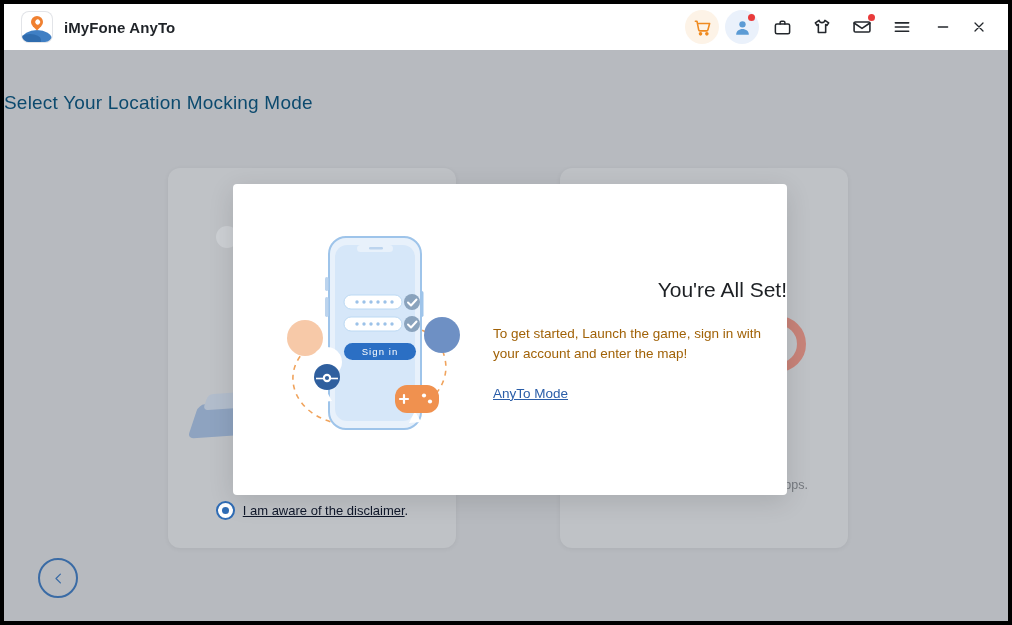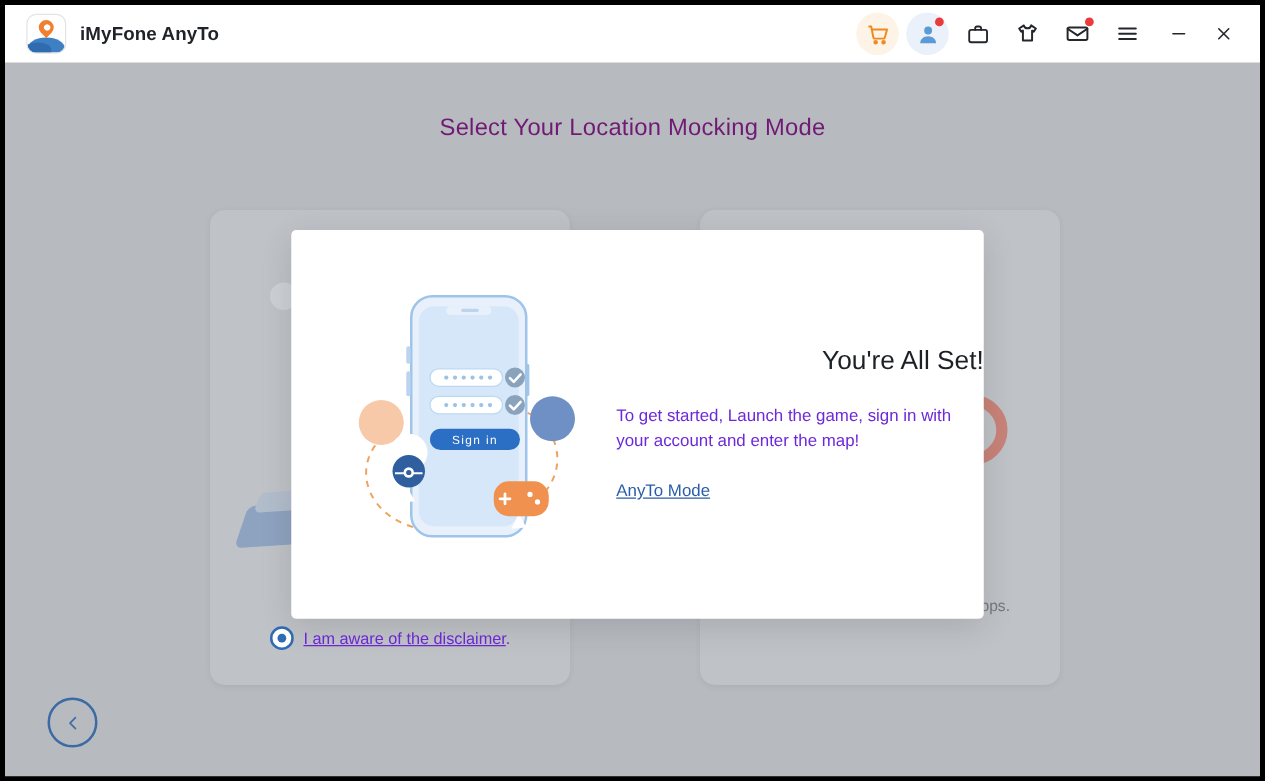--- a/index.html
+++ b/index.html
@@ -116,23 +116,23 @@
     width: 30px; height: 30px;
     display: flex; align-items: center; justify-content: center;
     margin-left: 6px;
   }
 
   
   .page-title {
     position: absolute;
     left: 0; top: 88px;
     width: 1004px;
-    text-align: center;
+    text-align: left;
     font-size: 19px;
-    color: #701a75;
+    color: #0c4a6e;
     letter-spacing: .2px;
   }
 
   .cards {
     position: absolute;
     left: 164px; top: 164px;
     width: 684px; height: 384px;
   }
   .mode-card {
     position: absolute;
@@ -174,21 +174,21 @@
     margin-right: 8px;
     flex: none;
   }
   .radio .dot {
     width: 7px; height: 7px;
     border-radius: 50%;
     background: #2f6cb5;
   }
   .disclaimer-text {
     font-size: 13px;
-    color: #6d28d9;
+    color: #0f172a;
   }
   .disclaimer-text .lnk {
     text-decoration: underline;
   }
 
   
   .ghost-platform {
     position: absolute;
     left: 26px; bottom: 112px;
     width: 78px; height: 34px;
@@ -253,21 +253,21 @@
   .modal-h1 {
     font-size: 21px;
     color: #1d2024;
     margin: 0 0 22px 0;
     font-weight: 400;
     text-align: right;
   }
   .modal-p {
     font-size: 13.5px;
     line-height: 20px;
-    color: #6d28d9;
+    color: #a16207;
     margin: 0 0 18px 0;
   }
   .switch-mode {
     font-size: 13.5px;
     color: #2a5da8;
     text-decoration: underline;
     display: inline-block;
     margin-top: 4px;
   }
 

